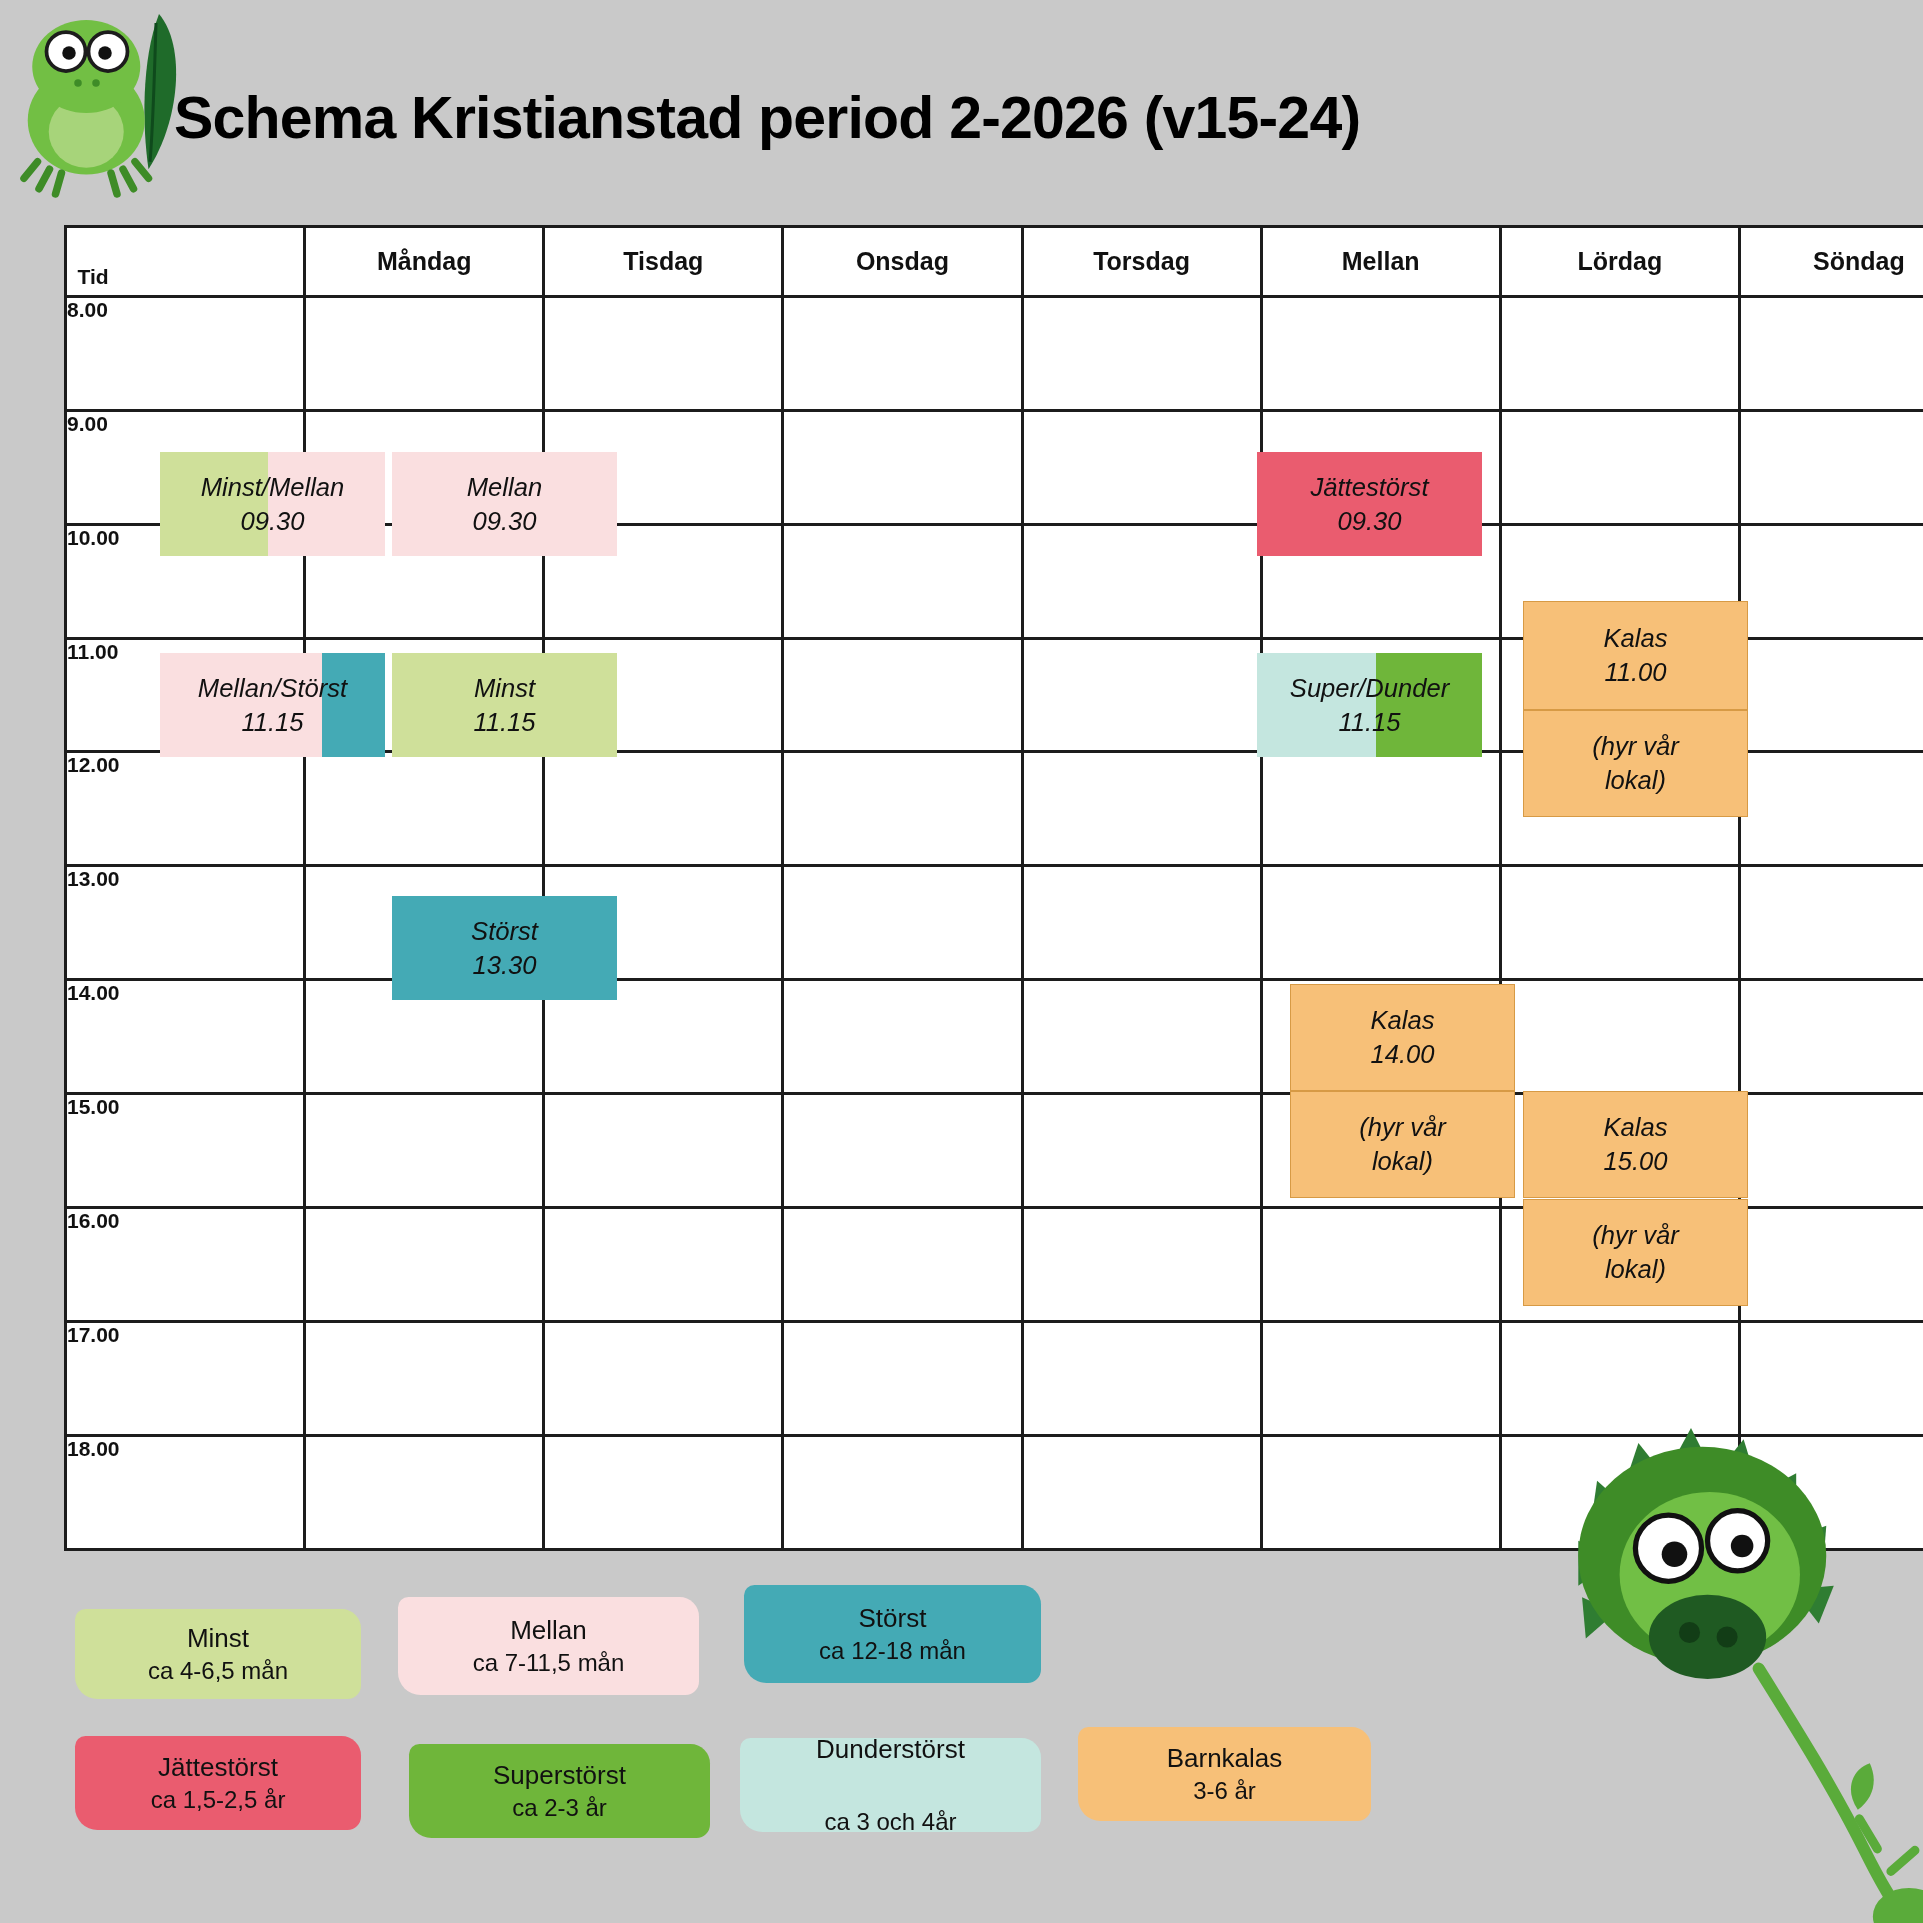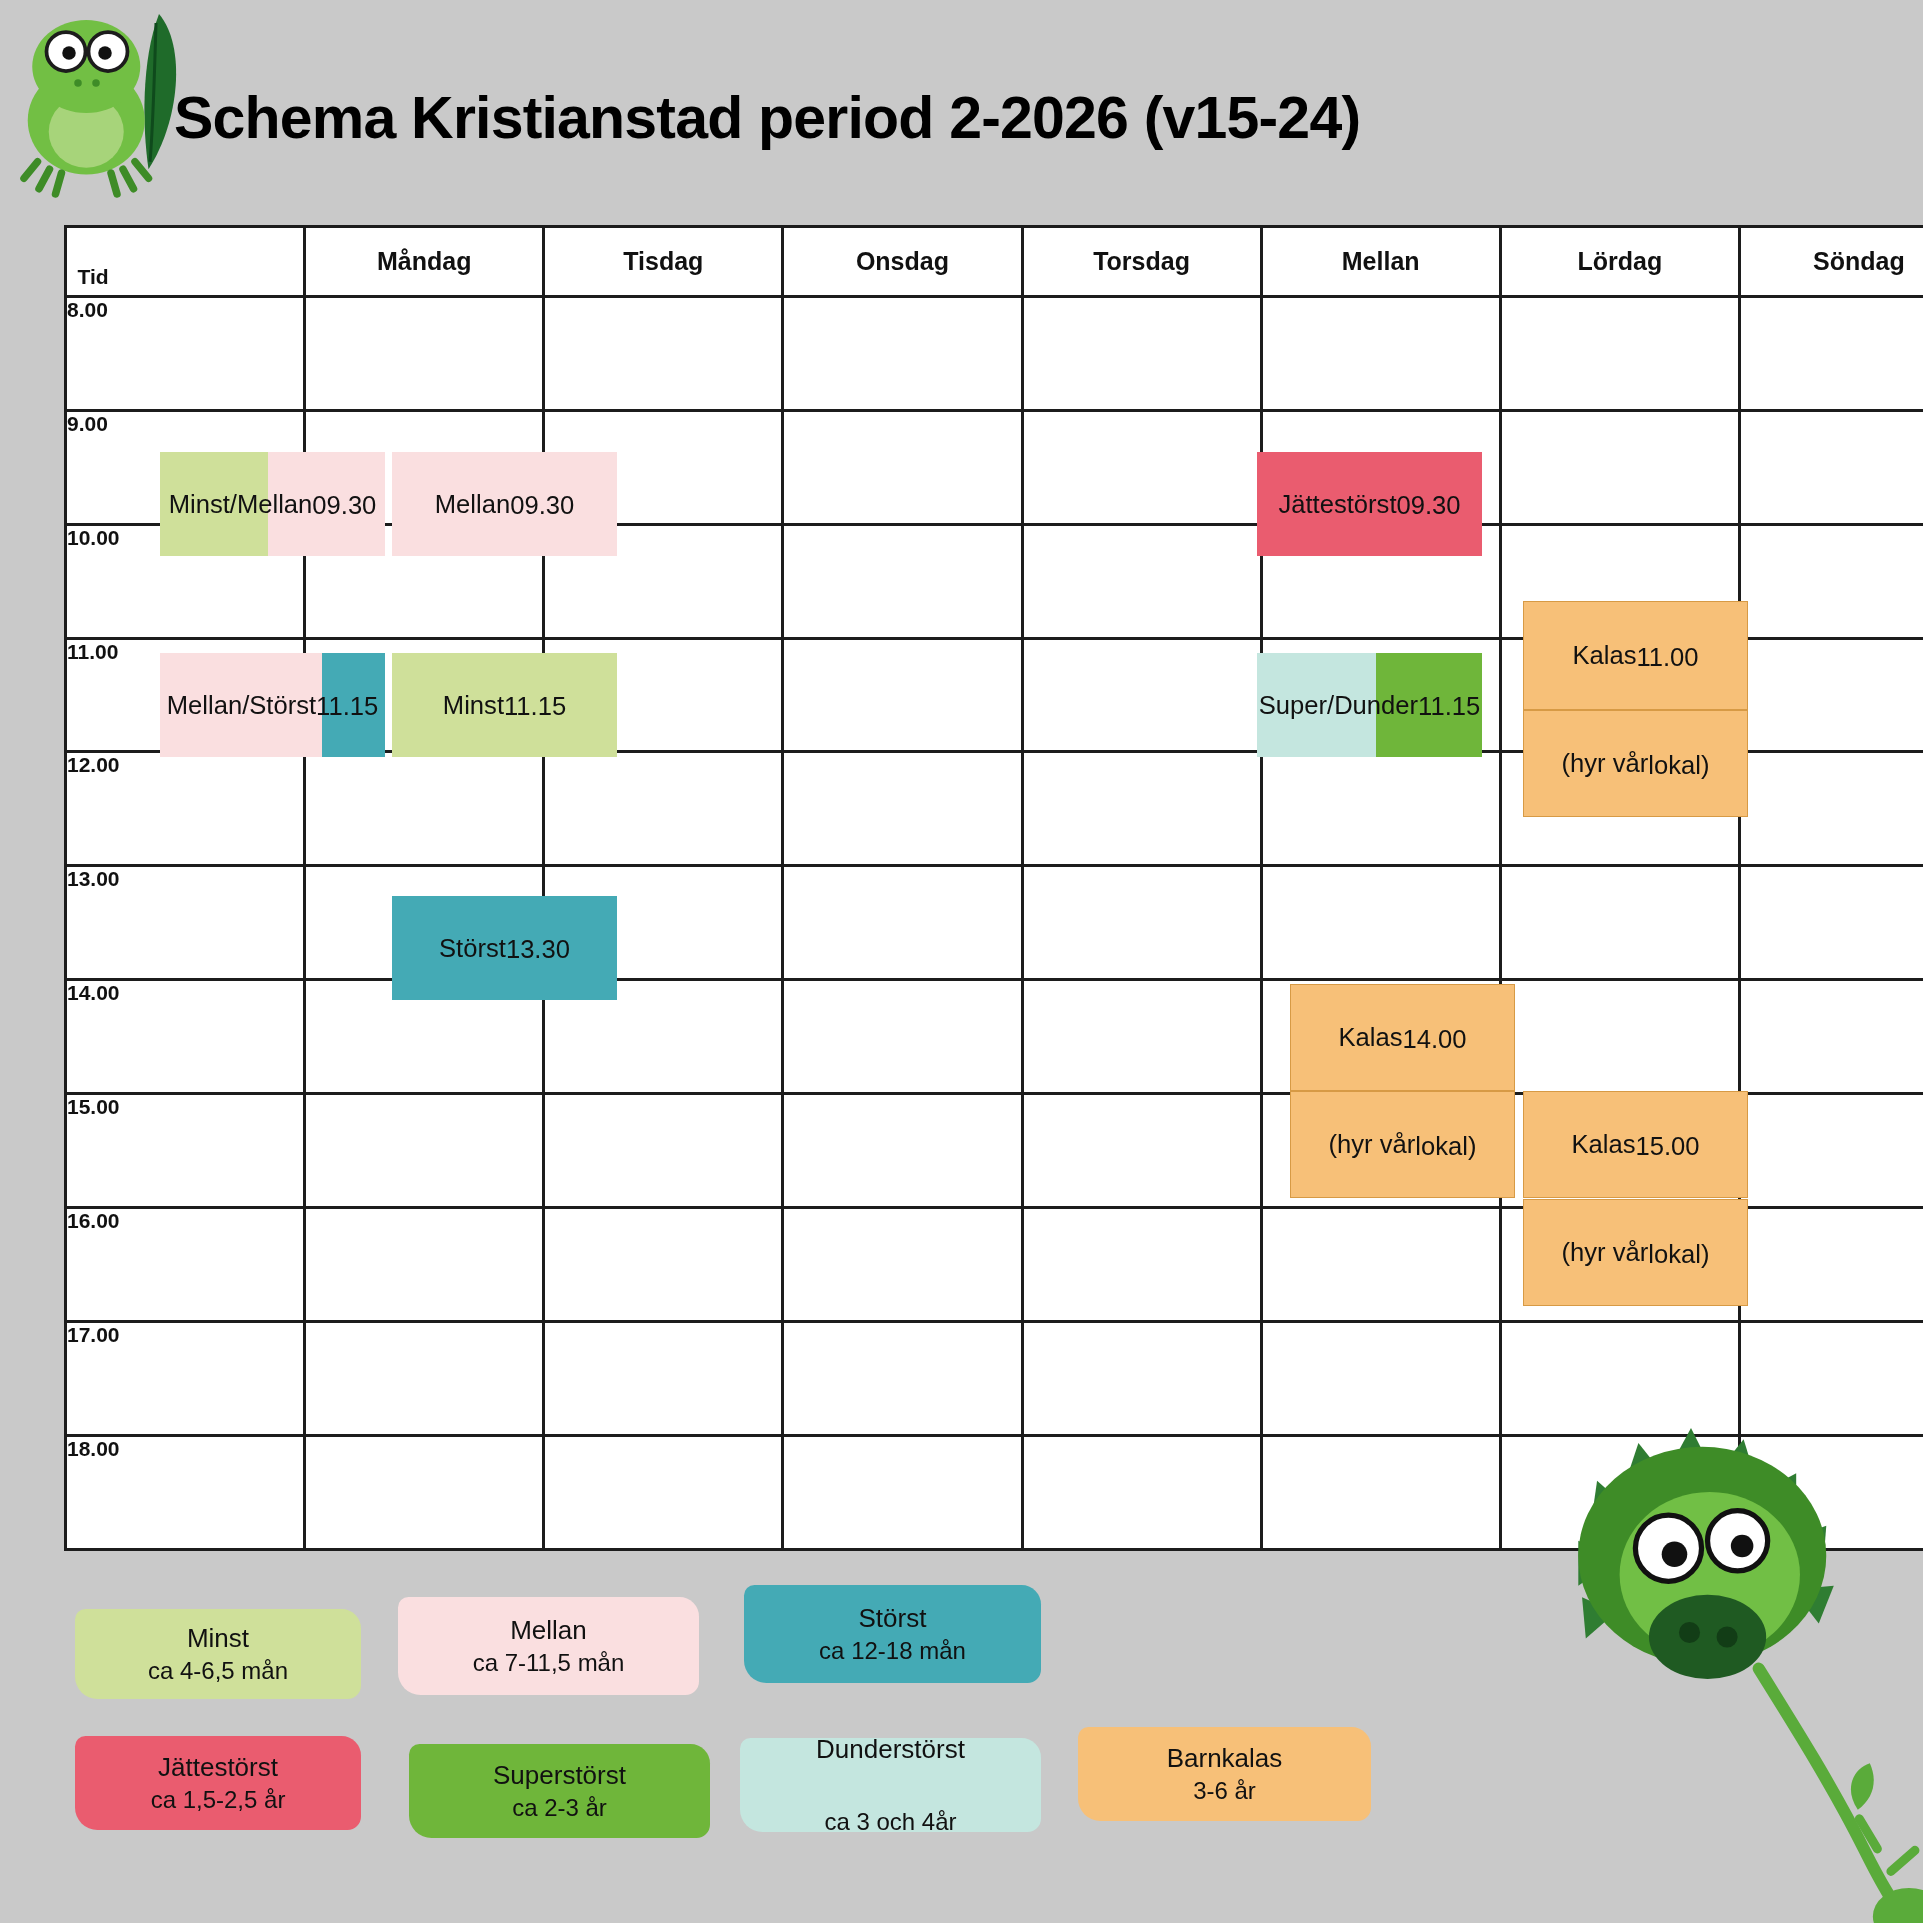--- a/index.html
+++ b/index.html
@@ -82,26 +82,28 @@
   td.daycell {
     vertical-align: top;
   }
   .rowh { height: 111px; }
 
   
   .evt {
     position: absolute;
     box-sizing: border-box;
     display: flex;
+    flex-direction: column;
     align-items: center;
     justify-content: center;
     font-size: 25.6px;
     color: #111;
     line-height: 1.2;
     text-align: center;
+    font-style: italic;
   }
   .evt .l2 { margin-top: 3px; }
 
   
   .overlay {
     position: absolute;
     left: 64px;
     top: 225px;
     width: 1672px;
     height: 1326px;

